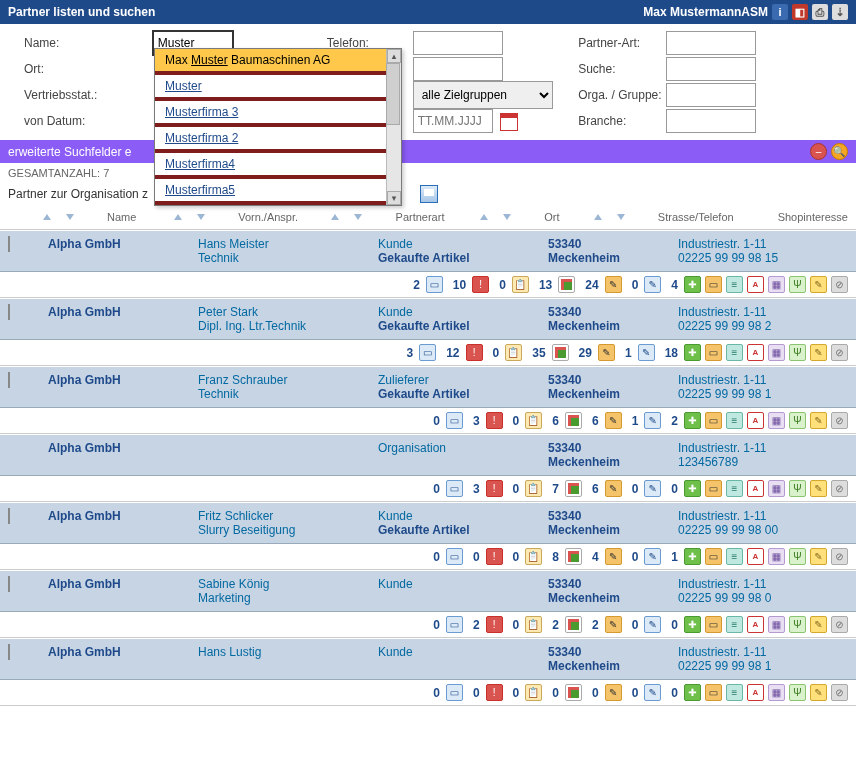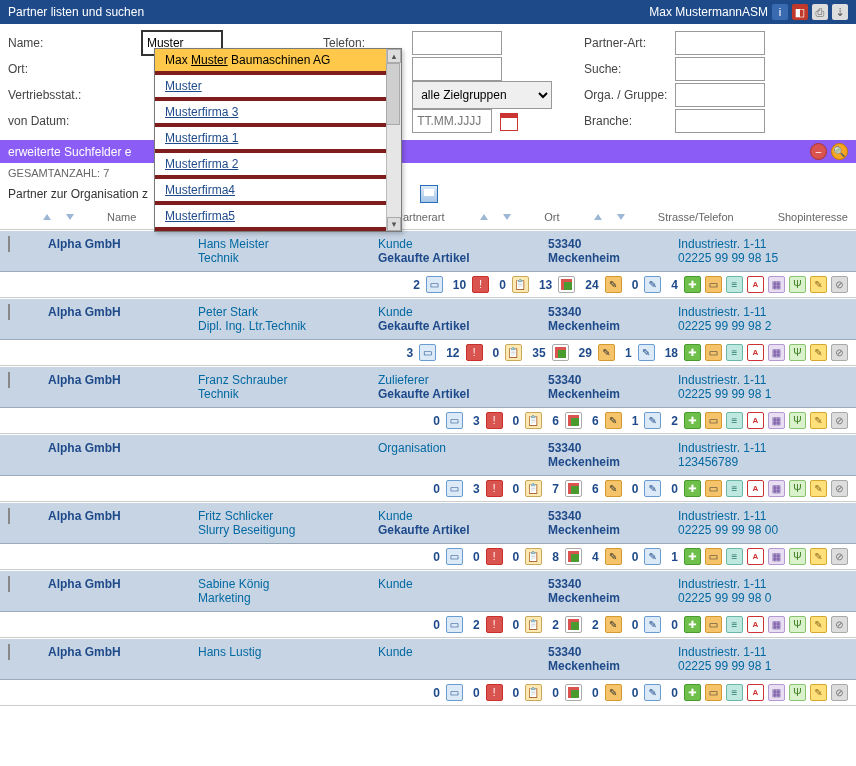--- a/index.html
+++ b/index.html
@@ -1,19 +1,19 @@
 <!DOCTYPE html>
 <html><head>
 <meta charset="utf-8">
 <style>
   html,body{margin:0;padding:0;font-family:Arial,Helvetica,sans-serif;font-size:12px;color:#333;background:#fff}
-  .title-bar{background:#1e4a8a;color:#fff;font-weight:normal;padding:4px 8px;display:flex;justify-content:space-between;align-items:center}
+  .title-bar{background:#1e4a8a;color:#fff;font-weight:bold;padding:4px 8px;display:flex;justify-content:space-between;align-items:center}
   .title-bar .right{display:flex;align-items:center;gap:4px}
   .ico{display:inline-flex;align-items:center;justify-content:center;width:16px;height:16px;border-radius:2px;font-size:11px}
-  .search-form{padding:6px 8px 0;position:relative}
+  .search-form{padding:6px 24px 0;position:relative}
   .form-row{display:flex;align-items:center;height:26px}
   .form-row .lbl{width:146px;color:#444}
   .form-row .fld{width:200px}
   .form-row .lbl2{width:98px;color:#444;text-align:left}
   .form-row .fld2{width:180px}
   .form-row .lbl3{width:100px;color:#444;margin-left:8px}
   .form-row .fld3{width:190px}
   input[type=text],select{font-size:12px;border:1px solid #999;padding:2px 4px;height:18px;box-sizing:content-box}
   input[type=text]{width:80px}
   .w180{width:100px}
@@ -121,21 +121,20 @@
     </div>
     <div class="lbl3">Branche:</div>
     <div class="fld3"><input type="text" class="w180" style=""></div>
   </div>
 
   <div class="dropdown">
     <div id="dd-list">
         <div class="dd-item hl">Max <span class="u">Muster</span> Baumaschinen AG</div>
         <div class="dd-item">Muster</div>
         <div class="dd-item">Musterfirma 3</div>
-        <div class="dd-item">Musterfirma 1</div>
         <div class="dd-item">Musterfirma 2</div>
         <div class="dd-item">Musterfirma4</div>
         <div class="dd-item">Musterfirma5</div>
       </div>
     <div class="dd-scroll">
       <div class="dd-arr" style="top:0">▴</div>
       <div class="dd-thumb"></div>
       <div class="dd-arr" style="bottom:0">▾</div>
     </div>
   </div>

